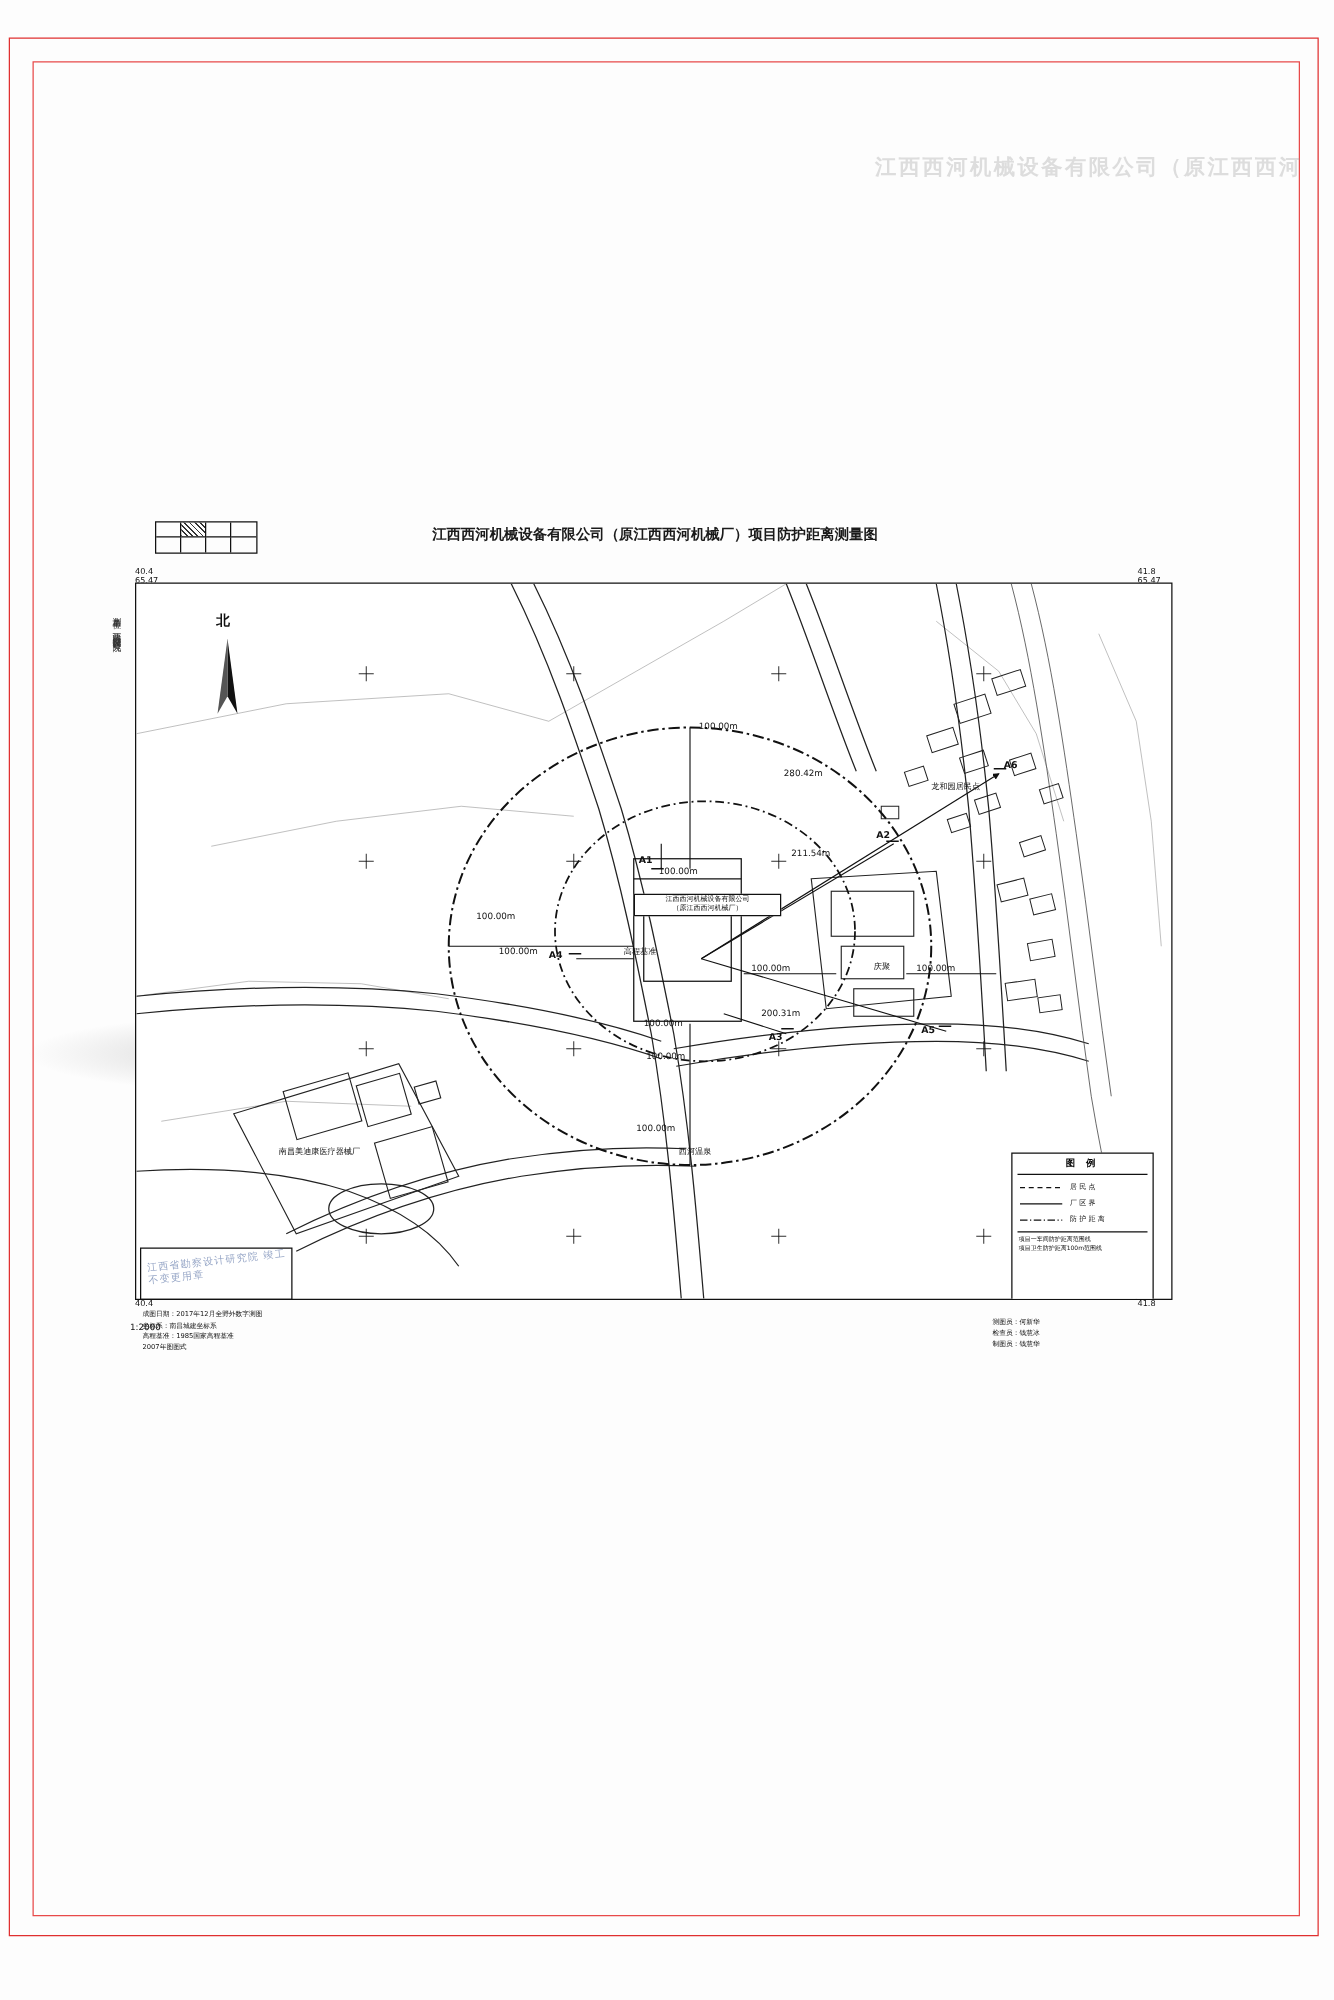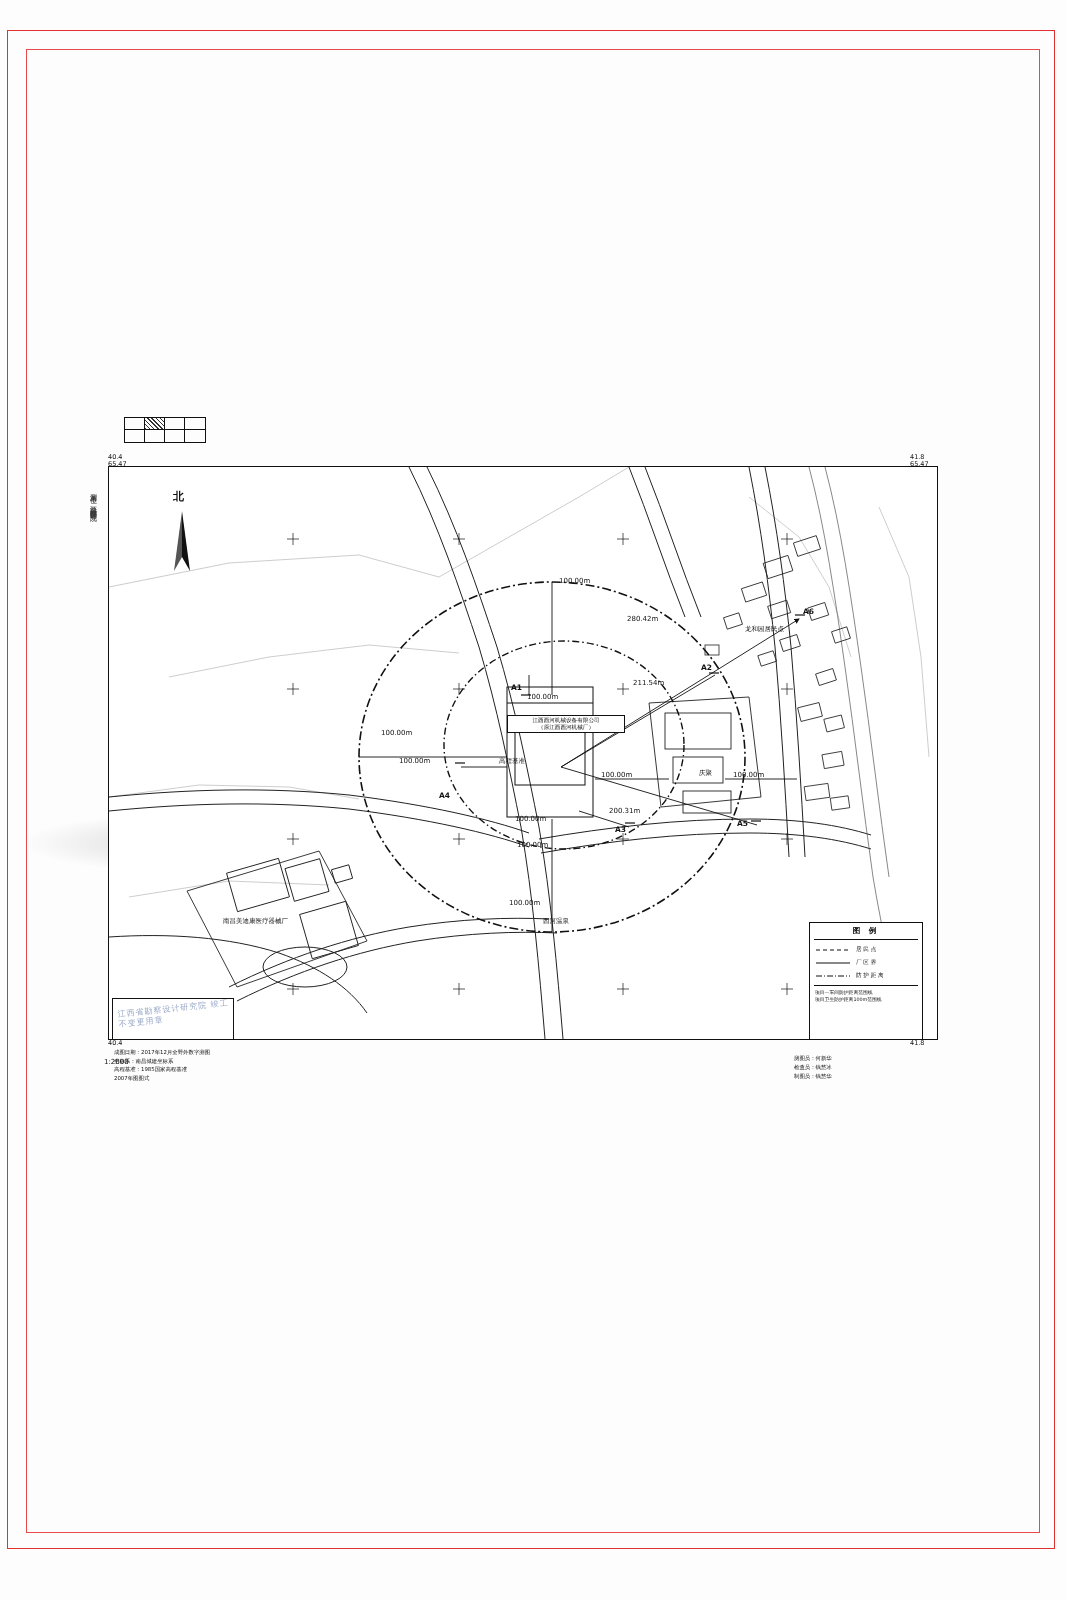--- a/index.html
+++ b/index.html
@@ -210,20 +210,21 @@
   }
 </style>
 </head>
 <body>
 
 <div class="page">
 
   <div class="red-frame"></div>
   <div class="red-frame-inner"></div>
 
+  <div class="ghost big" style="left:700px; top:122px;">江西西河机械设备有限公司（原江西西河</div>
   <div class="ghost" style="left:780px; top:645px; font-size:22px;">2 0 1 7</div>
   <div class="ghost" style="left:760px; top:775px; font-size:20px;">1 0 0 . 0 0</div>
   <div class="ghost" style="left:800px; top:840px; font-size:16px;">5 0 0</div>
 
   <div class="smudge"></div>
 
   <div class="vert-unit">测量单位：江西省勘察设计研究院</div>
 
   <div class="sheet">
 
@@ -231,20 +232,21 @@
       <div class="cell" style="left:0; top:0;"></div>
       <div class="cell hatch" style="left:20px; top:0;"></div>
       <div class="cell" style="left:40px; top:0;"></div>
       <div class="cell" style="left:60px; top:0; border-right:none;"></div>
       <div class="cell" style="left:0; top:12px; border-bottom:none;"></div>
       <div class="cell" style="left:20px; top:12px; border-bottom:none;"></div>
       <div class="cell" style="left:40px; top:12px; border-bottom:none;"></div>
       <div class="cell" style="left:60px; top:12px; border-bottom:none; border-right:none;"></div>
     </div>
 
+    <div class="title-main">江西西河机械设备有限公司（原江西西河机械厂）项目防护距离测量图</div>
 
     <div class="corner-label" style="left:4px; top:33px;">40.4</div>
     <div class="corner-label" style="left:4px; top:40px;">65.47</div>
     <div class="corner-label" style="left:806px; top:33px;">41.8</div>
     <div class="corner-label" style="left:806px; top:40px;">65.47</div>
     <div class="corner-label" style="left:4px; top:612px;">64.77</div>
     <div class="corner-label" style="left:4px; top:619px;">40.4</div>
     <div class="corner-label" style="left:806px; top:612px;">64.77</div>
     <div class="corner-label" style="left:806px; top:619px;">41.8</div>
 
@@ -397,21 +399,21 @@
 
       <div class="mlabel cn" style="left:390px; top:290px;">高程基准</div>
       <div class="mlabel cn" style="left:636px; top:158px; text-align:right; width:38px;">龙和园居民点</div>
       <div class="mlabel cn" style="left:590px; top:290px;margin-top:12px;">庆聚</div>
       <div class="mlabel cn" style="left:434px; top:450px;">西河温泉</div>
       <div class="mlabel cn" style="left:114px; top:450px;">南昌美迪康医疗器械厂</div>
 
       <div class="mlabel pt" style="left:402px; top:216px;">A1</div>
       <div class="mlabel pt" style="left:592px; top:196px;">A2</div>
       <div class="mlabel pt" style="left:506px; top:358px;">A3</div>
-      <div class="mlabel pt" style="left:330px; top:292px;margin-top:32px;">A4</div>
+      <div class="mlabel pt" style="left:330px; top:292px;">A4</div>
       <div class="mlabel pt" style="left:628px; top:352px;">A5</div>
       <div class="mlabel pt" style="left:694px; top:140px;">A6</div>
 
       <div class="mlabel" style="left:450px; top:110px;">100.00m</div>
       <div class="mlabel" style="left:518px; top:148px;">280.42m</div>
       <div class="mlabel" style="left:418px; top:226px;">100.00m</div>
       <div class="mlabel" style="left:524px; top:212px;">211.54m</div>
       <div class="mlabel" style="left:272px; top:262px;">100.00m</div>
       <div class="mlabel" style="left:290px; top:290px;">100.00m</div>
       <div class="mlabel" style="left:492px; top:304px;">100.00m</div>

